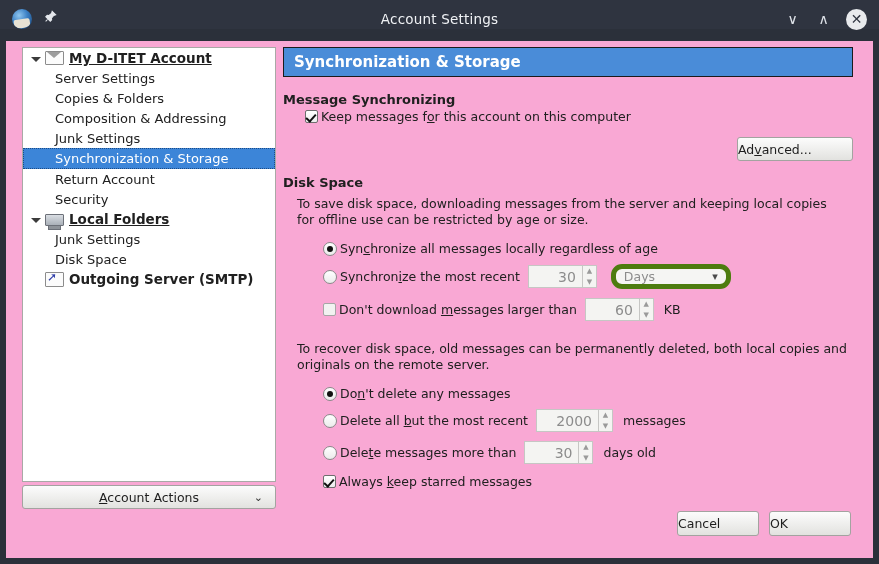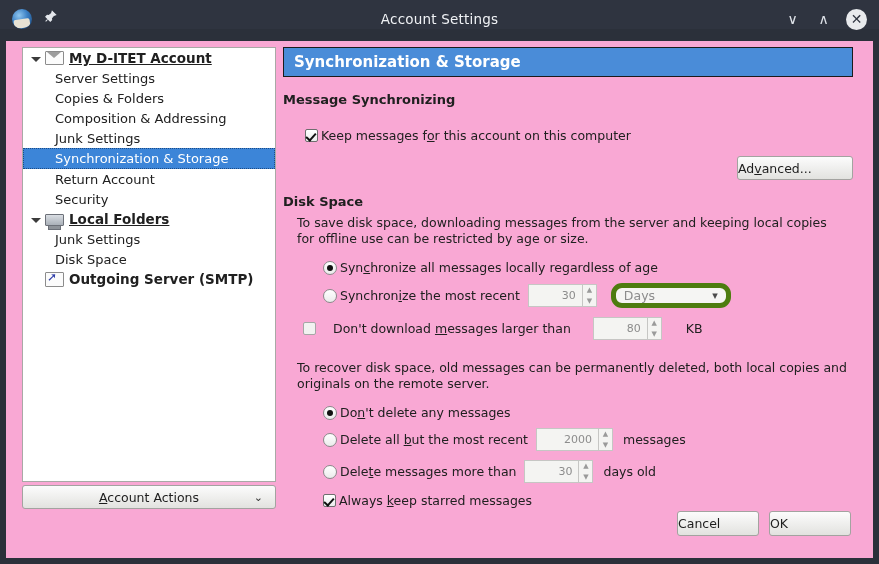--- a/index.html
+++ b/index.html
@@ -320,21 +320,21 @@
     display: flex;
     align-items: stretch;
     height: 23px;
     margin: 0 8px;
   }
   .spin-field {
     border: 1px solid #c6c6c4;
     border-right: none;
     background: #f4f4f2;
     color: #8c8c8c;
-    font-size: 11px;
+    font-size: 14px;
     display: flex;
     align-items: center;
     justify-content: flex-end;
     padding-right: 6px;
     box-sizing: border-box;
   }
   .spin-arrows {
     width: 15px;
     border: 1px solid #c6c6c4;
     background: #f4f4f2;
@@ -454,21 +454,21 @@
       <span class="aa-label" id="aa-label"><span class="u">A</span>ccount Actions</span>
       <span class="aa-chev">⌄</span>
     </div>
 
     <div class="pane">
 
       <div class="pane-header">Synchronization &amp; Storage</div>
 
       <div class="group-title">Message Synchronizing</div>
 
-      <div class="row indent" style="margin-top:21px;text-align:right;">
+      <div class="row indent" style="margin-top:2px;text-align:right;">
         <span class="cb checked"></span>
         <span class="lbl" id="lbl-keep">Keep messages f<span class="u">o</span>r this account on this computer</span>
       </div>
 
       <div class="adv-wrap">
         <div class="btn adv-btn" id="btn-adv">Ad<span class="u">v</span>anced...</div>
       </div>
 
       <div class="group-title" style="margin-top:14px;">Disk Space</div>
       <div class="desc">To save disk space, downloading messages from the server and keeping local copies for offline use can be restricted by age or size.</div>
@@ -487,25 +487,25 @@
             <span>▲</span>
             <span>▼</span>
           </span>
         </span>
         <span class="combo">
           <span>Days</span>
           <span class="cv-chev">▾</span>
         </span>
       </div>
 
-      <div class="row" style="margin-left:20px; margin-top:9px;gap:14px;">
+      <div class="row" style="margin-left:40px; margin-top:9px;">
         <span class="cb disabled"></span>
         <span class="lbl" id="lbl-maxsize">Don't download <span class="u">m</span>essages larger than</span>
         <span class="spin">
-          <span class="spin-field" style="width:54px;">80</span>
+          <span class="spin-field" style="width:54px;">60</span>
           <span class="spin-arrows">
             <span>▲</span>
             <span>▼</span>
           </span>
         </span>
         <span class="unit">KB</span>
       </div>
 
       <div class="desc" style="margin-top:20px;">To recover disk space, old messages can be permanently deleted, both local copies and originals on the remote server.</div>
 

